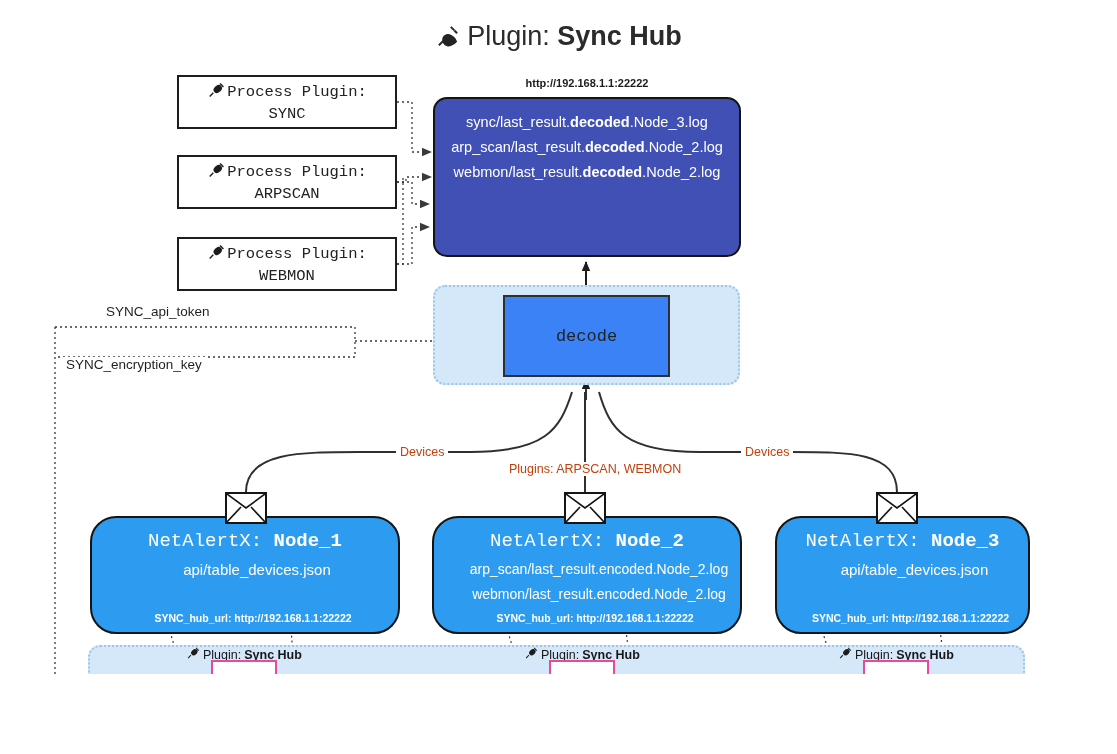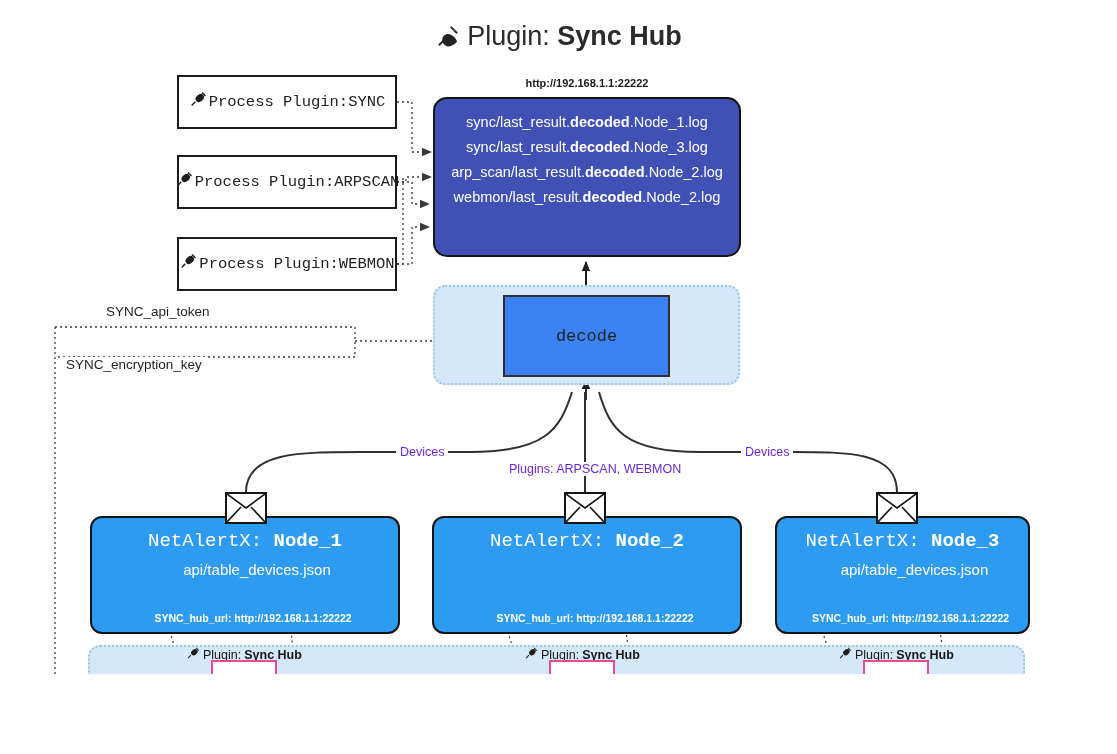--- a/index.html
+++ b/index.html
@@ -52,21 +52,21 @@
     position: absolute;
     box-sizing: border-box;
     width: 220px;
     height: 54px;
     background: #ffffff;
     border: 2px solid #1d1d1d;
     font-family: "Liberation Mono", "DejaVu Sans Mono", monospace;
     font-size: 15.5px;
     color: #222;
     display: flex;
-    flex-direction: row;
+    flex-direction: column;
     align-items: center;
     justify-content: center;
     line-height: 19px;
   }
   .procbox .l1 {
     display: flex;
     align-items: center;
     white-space: nowrap;
   }
   .procbox .l1 .plug { margin-right: 2px; vertical-align: -3px; }
@@ -153,34 +153,34 @@
     color: #1f1f1f;
     background: #ffffff;
     padding: 0 3px;
     white-space: nowrap;
   }
 
   
   .elabel {
     position: absolute;
     font-size: 12.5px;
-    color: #6d28d9;
+    color: #c2410c;
     background: #ffffff;
     padding: 0 4px;
     white-space: nowrap;
   }
 
   
   .node {
     position: absolute;
     box-sizing: border-box;
     height: 118px;
     background: #2d9cf0;
     border: 2px solid #141414;
-    border-radius: 12px;
+    border-radius: 26px;
     color: #ffffff;
     padding-top: 9px;
   }
   .node .node-title {
     text-align: center;
     font-family: "Liberation Mono", "DejaVu Sans Mono", monospace;
     font-size: 19px;
     line-height: 28px;
     white-space: nowrap;
   }
@@ -388,21 +388,20 @@
           </svg>
       </span>
       <span>Process Plugin:</span>
     </div>
     <div class="l2">WEBMON</div>
   </div>
 
   <div class="hub-url">http://192.168.1.1:22222</div>
   <div class="hub">
     <div class="loglist">
-      <div class="logline"><span>sync/last_result.</span><span class="b">decoded</span><span>.Node_1.log</span></div>
       <div class="logline"><span>sync/last_result.</span><span class="b">decoded</span><span>.Node_3.log</span></div>
       <div class="logline"><span>arp_scan/last_result.</span><span class="b">decoded</span><span>.Node_2.log</span></div>
       <div class="logline"><span>webmon/last_result.</span><span class="b">decoded</span><span>.Node_2.log</span></div>
     </div>
   </div>
 
   <div class="decode-wrap"></div>
   <div class="decode-box">decode</div>
 
   <div class="tok" style="left:103px; top:304px;">SYNC_api_token</div>
@@ -448,20 +447,24 @@
     <div class="node-lines">
       <div class="nline">api/table_devices.json</div>
     </div>
     <div class="hub-url-small">SYNC_hub_url: http://192.168.1.1:22222</div>
   </div>
 
   <div class="node" style="left:432px; top:516px; width:310px;">
     <div class="node-title">
       <span>NetAlertX:</span>
       <span class="b">Node_2</span>
+    </div>
+    <div class="node-lines">
+      <div class="nline small">arp_scan/last_result.encoded.Node_2.log</div>
+      <div class="nline small">webmon/last_result.encoded.Node_2.log</div>
     </div>
     <div class="hub-url-small">SYNC_hub_url: http://192.168.1.1:22222</div>
   </div>
 
   <div class="node" style="left:775px; top:516px; width:255px;">
     <div class="node-title">
       <span>NetAlertX:</span>
       <span class="b">Node_3</span>
     </div>
     <div class="node-lines">

